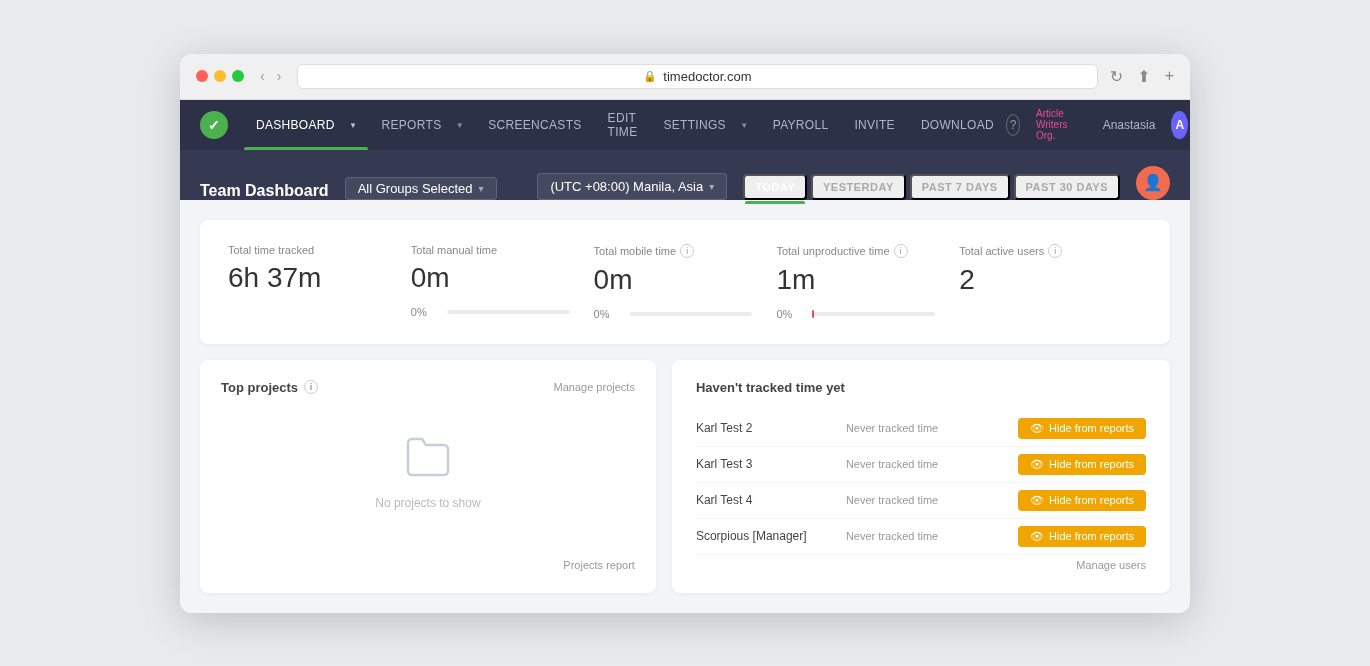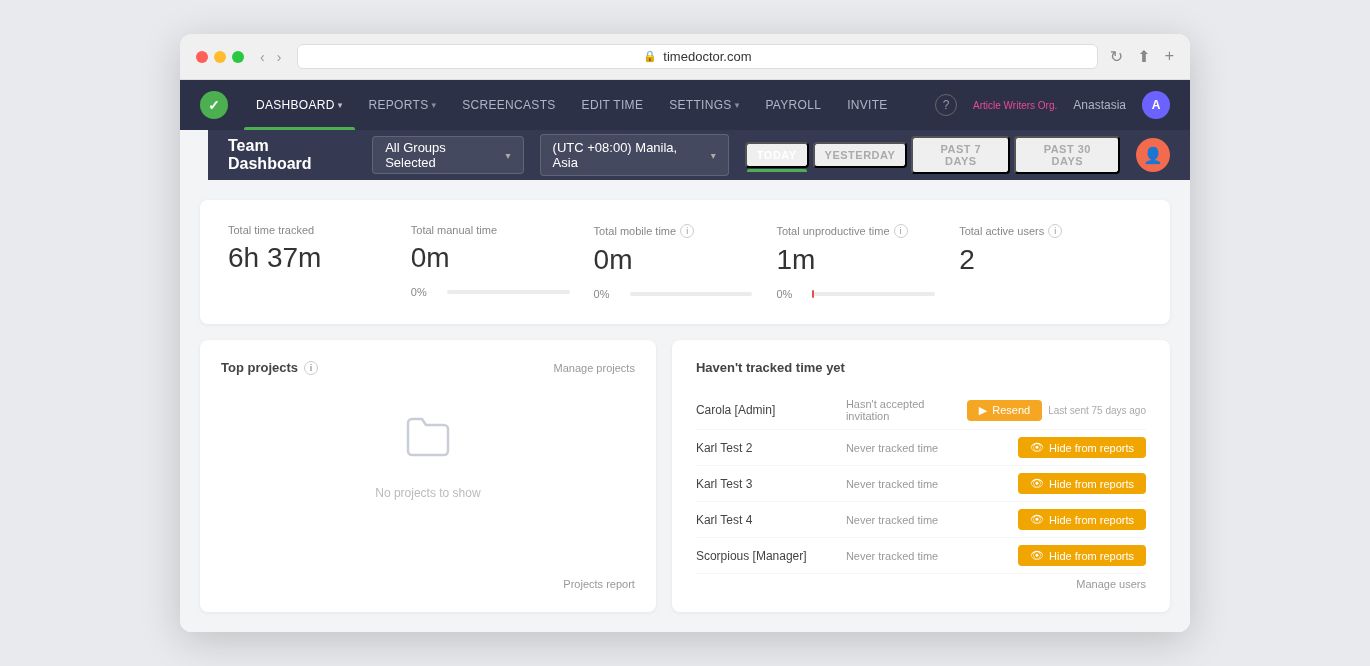--- a/index.html
+++ b/index.html
@@ -104,21 +104,21 @@
       gap: 2px;
     }
     .nav-item {
       color: #b0b4c8;
       font-size: 12px;
       font-weight: 500;
       padding: 0 12px;
       height: 50px;
       display: flex;
       align-items: center;
-      gap: 3px;
+      gap: 16px;
       cursor: pointer;
       letter-spacing: 0.3px;
       position: relative;
     }
     .nav-item.active {
       color: #fff;
     }
     .nav-item.active::after {
       content: '';
       position: absolute;
@@ -162,25 +162,24 @@
       justify-content: center;
       color: white;
       font-size: 12px;
       font-weight: 600;
     }
 
     
     .sub-nav {
       background: #353a52;
       display: flex;
-      align-items: center;
+      align-items: flex-end;
       padding: 0 20px;
       height: 50px;
       gap: 16px;
-      margin-left: 28px;
     }
     .sub-nav-title {
       color: #fff;
       font-size: 16px;
       font-weight: 600;
     }
     .sub-nav-dropdown {
       display: flex;
       align-items: center;
       gap: 6px;
@@ -369,21 +368,21 @@
     }
     .empty-state {
       flex: 1;
       display: flex;
       flex-direction: column;
       align-items: center;
       justify-content: flex-start;
       padding: 24px;
       color: #bbb;
       font-size: 12px;
-      gap: 20px;
+      gap: 10px;
     }
     .folder-icon {
       font-size: 40px;
       color: #d0d5e0;
     }
     .card-footer {
       text-align: right;
       margin-top: auto;
       padding-top: 12px;
     }
@@ -520,20 +519,23 @@
         <div class="nav-item">
           <span>SETTINGS</span>
           <span class="chevron">▾</span>
         </div>
         <div class="nav-item">
           <span>PAYROLL</span>
         </div>
         <div class="nav-item">
           <span>INVITE</span>
         </div>
+        <div class="nav-item">
+          <span>DOWNLOAD</span>
+        </div>
       </div>
       <div class="nav-right">
         <div class="nav-help">
           <span>?</span>
         </div>
         <span class="nav-org">Article Writers Org.</span>
         <span class="nav-user">Anastasia</span>
         <div class="nav-avatar">
           <span>A</span>
         </div>
@@ -645,31 +647,20 @@
             <span>No projects to show</span>
           </div>
           <div class="card-footer">
             <a class="card-link">Projects report</a>
           </div>
         </div>
 
         <div class="tracked-card">
           <div class="tracked-card-title">Haven't tracked time yet</div>
 
-          <div class="tracked-row">
-            <span class="user-name">Carola [Admin]</span>
-            <span class="user-status">Hasn't accepted invitation</span>
-            <div class="action-area">
-              <button class="action-btn btn-resend">
-                <span>▶</span>
-                <span>Resend</span>
-              </button>
-              <span class="last-sent">Last sent 75 days ago</span>
-            </div>
-          </div>
 
           <div class="tracked-row">
             <span class="user-name">Karl Test 2</span>
             <span class="user-status">Never tracked time</span>
             <div class="action-area">
               <button class="action-btn btn-hide">
                 <span>👁</span>
                 <span>Hide from reports</span>
               </button>
             </div>

